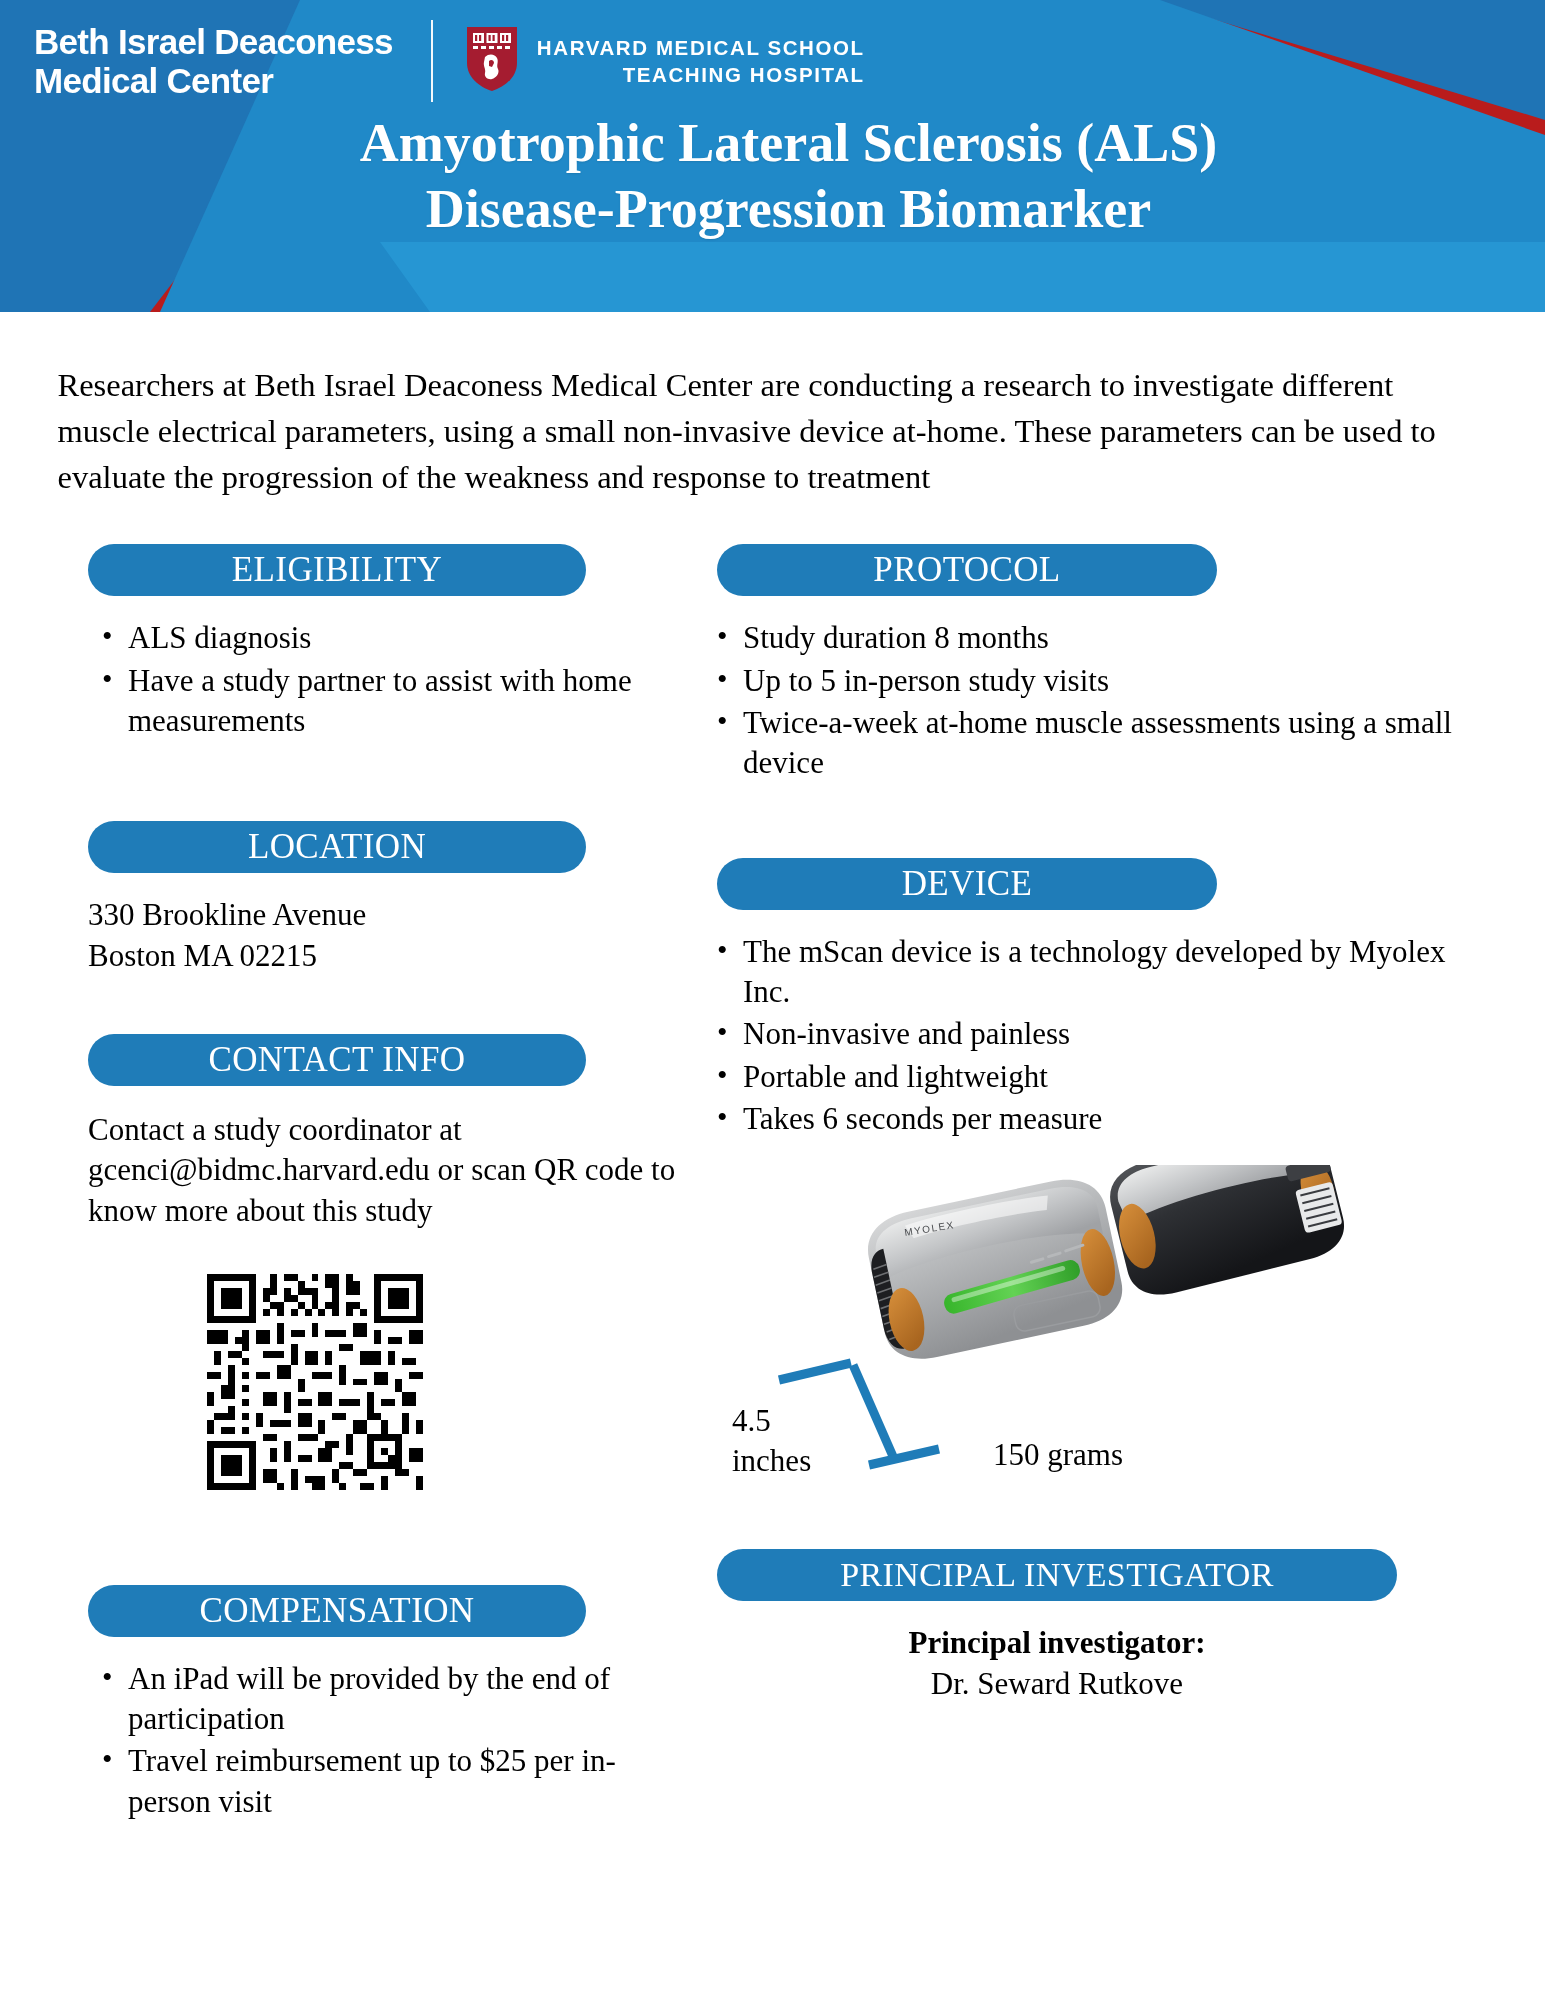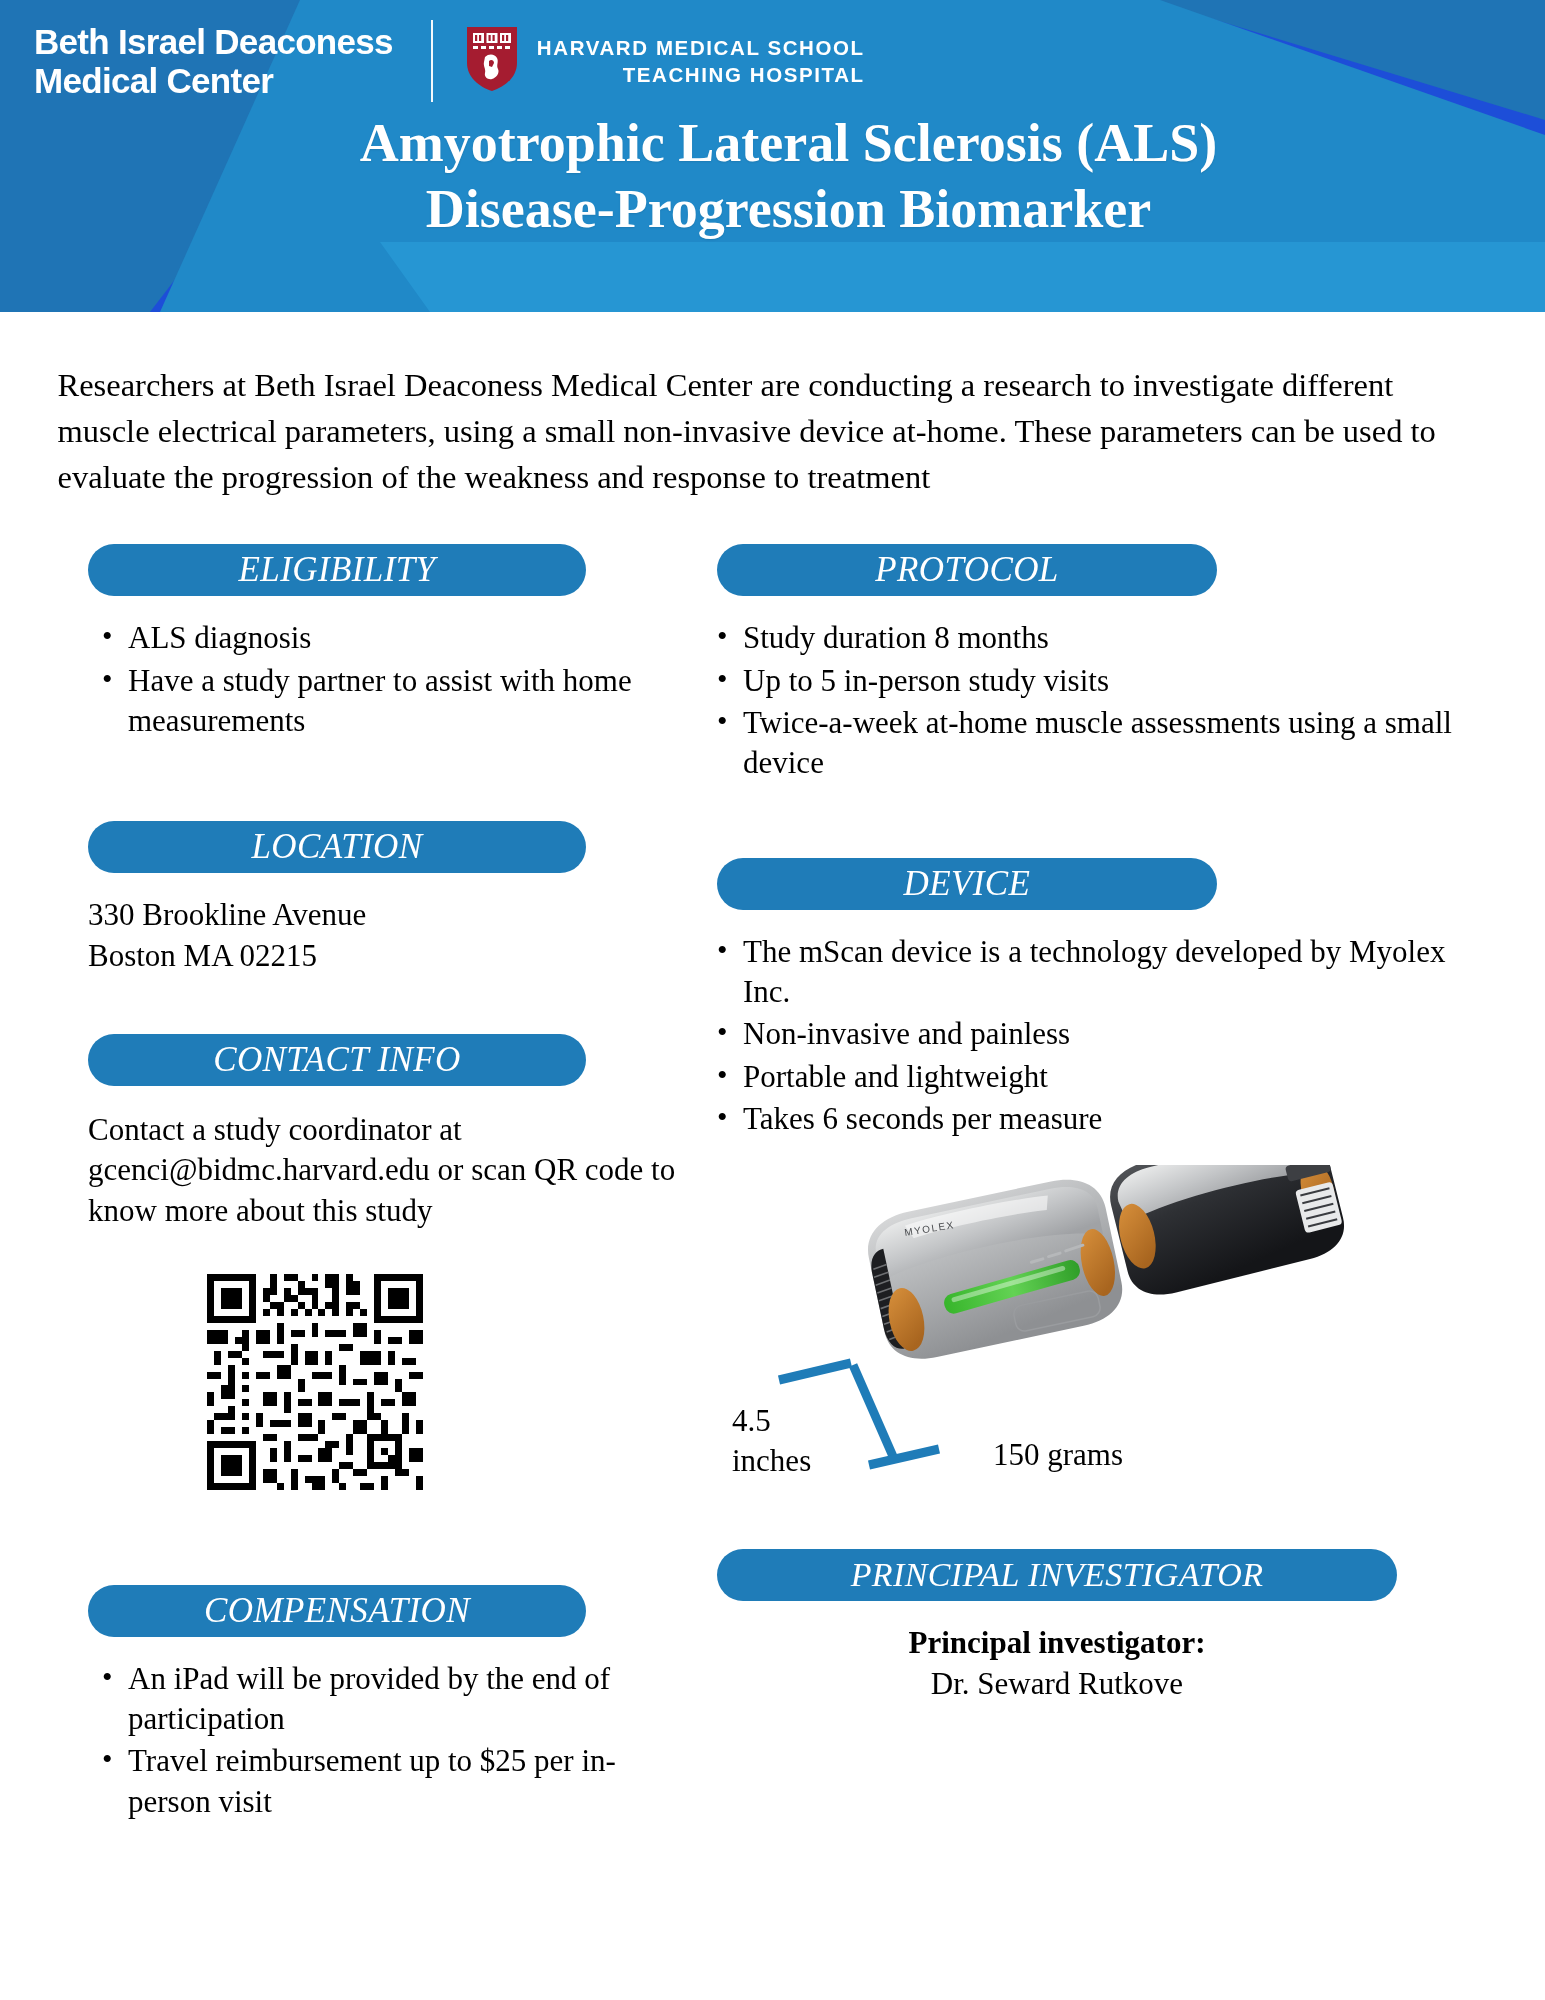--- a/index.html
+++ b/index.html
@@ -11,21 +11,21 @@
     font-family: "Liberation Serif", "DejaVu Serif", serif;
     overflow: hidden;
     position: relative;
   }
 
   
   .header {
     position: relative;
     width: 1545px;
     height: 312px;
-    background: #1d4ed8;
+    background: #b91c1c;
     overflow: hidden;
   }
   .header-shape-a {
     position: absolute;
     top: 0; left: 0;
     width: 1545px; height: 312px;
     background: #1f74b5;
     clip-path: polygon(0 0, 390px 0, 150px 312px, 0 312px);
   }
   .header-shape-b {
@@ -124,21 +124,20 @@
   .pill {
     display: flex;
     align-items: center;
     justify-content: center;
     background: #1f7cb8;
     border-radius: 999px;
     color: #ffffff;
     font-size: 35px;
     letter-spacing: 0.4px;
     height: 52px;
-    font-style: italic;
   }
   .pill-eligibility   { width: 498px; }
   .pill-location      { width: 498px; }
   .pill-contact       { width: 498px; }
   .pill-compensation  { width: 498px; }
   .pill-protocol      { width: 500px; margin-left: 14px; }
   .pill-device        { width: 500px; margin-left: 14px; }
   .pill-pi            { width: 680px; margin-left: 14px; font-size: 34px; }
 
   ul.bullets {

